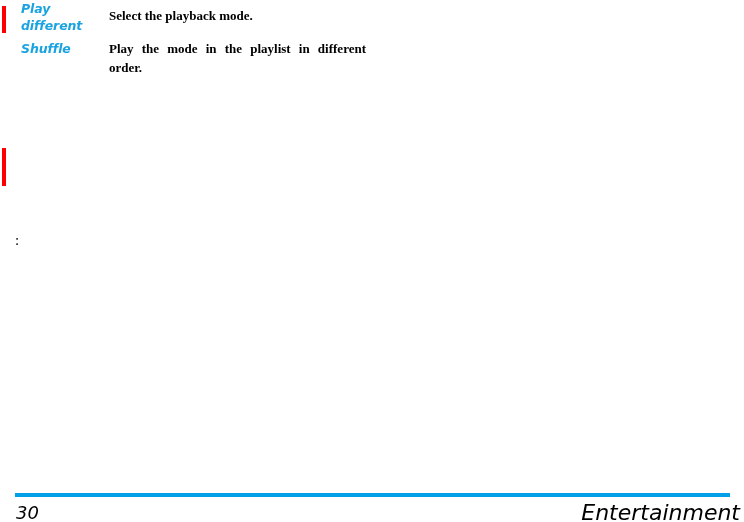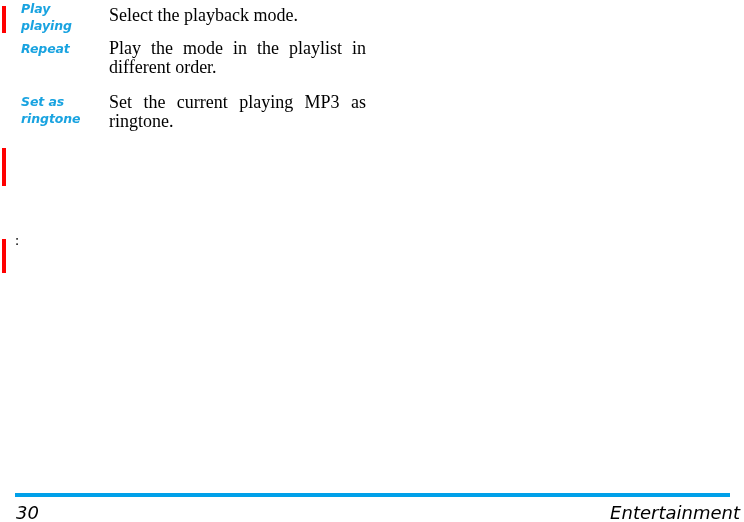--- a/index.html
+++ b/index.html
@@ -60,25 +60,26 @@
     letter-spacing: -0.1px;
     white-space: pre-line;
   }
 
   
   .desc-cell {
     width: 257px;
     padding: 0;
     color: #000000;
     font-family: "Liberation Serif", "DejaVu Serif", serif;
-    font-size: 18px;
+    font-size: 13px;
     line-height: 19px;
     text-align: justify;
     text-justify: inter-word;
     hyphens: none;
+    font-weight: bold;
   }
   
   .desc-cell.stretch {
     text-align-last: left;
   }
 
   
   .row-play     .label-cell { padding-top: 0px; }
   .row-play     .desc-cell  { padding-top: 6px; }
   .row-play     .marker-bar { top: 6px;  height: 27px; }
@@ -131,60 +132,52 @@
     color: #000000;
     text-align: right;
   }
   .footer-section-title {
     position: absolute;
     right: 4px;
     top: 503px;
     font-family: "DejaVu Sans", "Liberation Sans", sans-serif;
     font-style: italic;
     font-weight: 400;
-    font-size: 18px;
+    font-size: 22px;
     line-height: 20px;
     color: #000000;
     white-space: nowrap;
   }
 </style>
 </head>
 <body>
 
 <div id="page">
 
   <table class="feature-table">
     <tbody>
       <tr class="row-play">
         <td class="marker-cell">
           <span class="marker-bar"></span>
         </td>
         <td class="label-cell">Play
-playing</td>
+different</td>
         <td class="desc-cell">Select the playback mode.</td>
       </tr>
 
 
 
       <tr class="row-shuffle">
         <td class="marker-cell">
           <span class="marker-bar"></span>
         </td>
-        <td class="label-cell">Repeat</td>
+        <td class="label-cell">Shuffle</td>
         <td class="desc-cell stretch">Play the mode in the playlist in different order.</td>
       </tr>
 
-      <tr class="row-ringtone">
-        <td class="marker-cell">
-          <span class="marker-bar"></span>
-        </td>
-        <td class="label-cell">Set as
-ringtone</td>
-        <td class="desc-cell stretch">Set the current playing MP3 as ringtone.</td>
-      </tr>
     </tbody>
   </table>
 
   <div class="colon-line">:</div>
 
   <div class="footer-rule"></div>
   <div class="footer-page-number">30</div>
   <div class="footer-section-title">Entertainment</div>
 
 </div>

